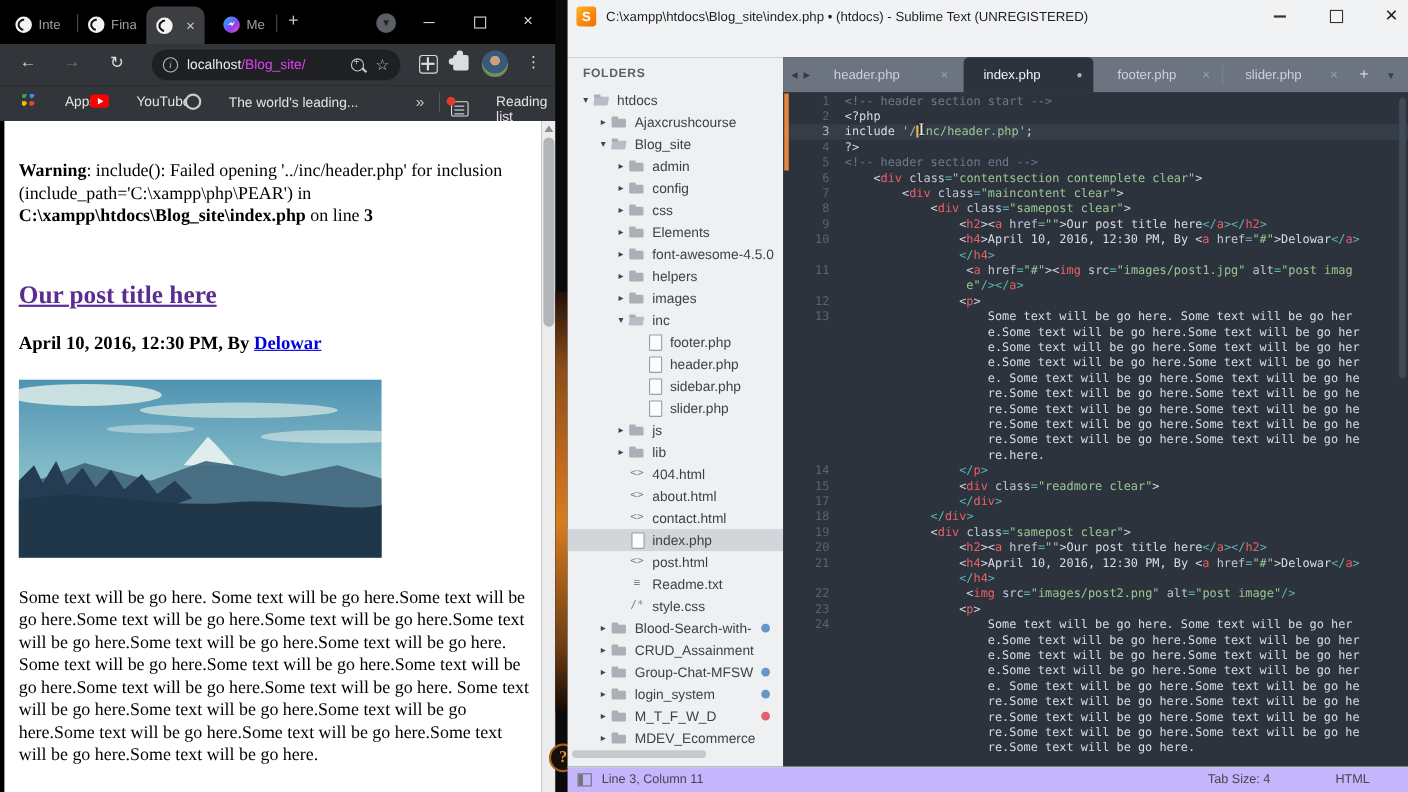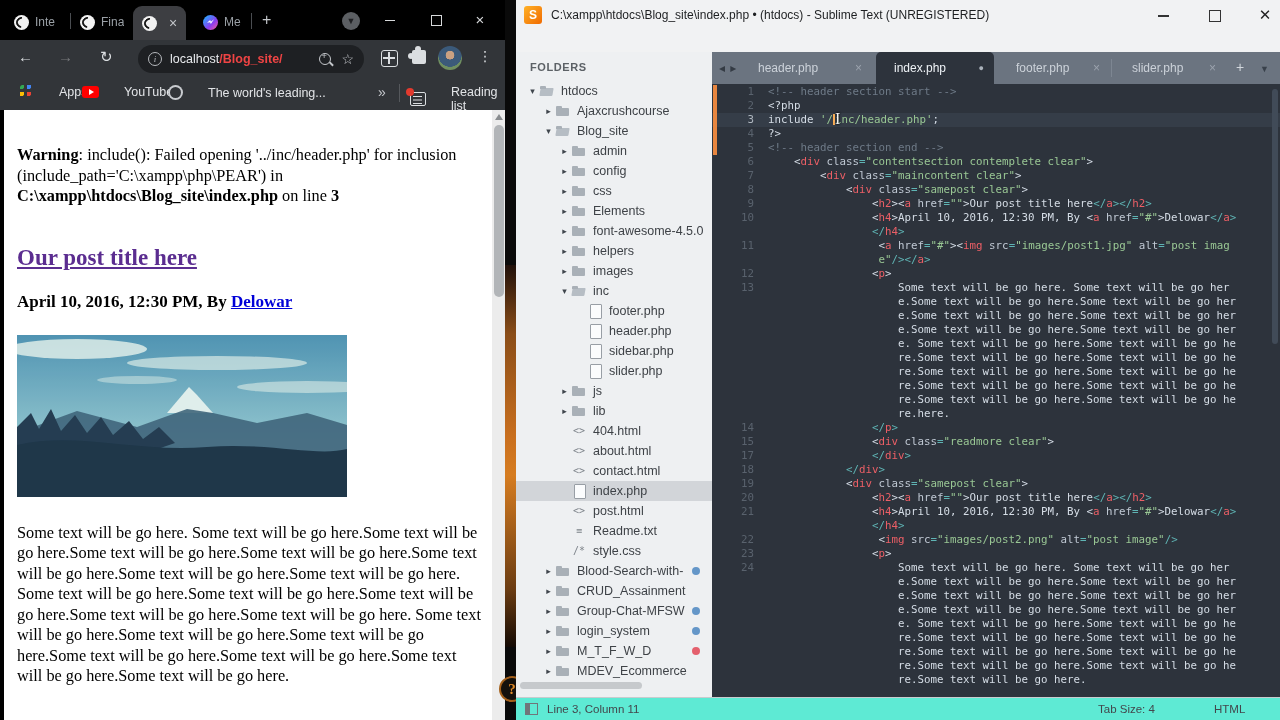--- a/index.html
+++ b/index.html
@@ -34,21 +34,21 @@
   #bw-max { left:424px; } #bw-max::after { content:""; display:inline-block; width:9px; height:9px; border:1.5px solid #d6d8da; vertical-align:middle; }
   #bw-close { left:468px; font-size:15px; }
 
   #btoolbar { left:0; top:40px; width:505px; height:38px; background:#323539; }
   .navic { position:absolute; top:8px; font-size:15px; color:#dbdee1; }
   .omnibox { position:absolute; left:138px; top:5px; width:226px; height:28px; border-radius:14px;
           background:#1e2023; display:flex; align-items:center; padding:0 10px; }
   .ic-info { width:14px; height:14px; border-radius:50%; border:1.2px solid #b6b9bd; color:#b6b9bd;
           font-size:9px; font-style:italic; text-align:center; line-height:12px; flex:none; font-family:"Liberation Serif",serif; }
   .urltext { margin-left:8px; font-size:12.5px; color:#e8eaed; white-space:nowrap; }
-  .urltext .path { color:#ef4444;font-weight:bold; }
+  .urltext .path { color:#d946ef; }
   .ic-zoomplus { margin-left:auto; width:12px; height:12px; border:1.5px solid #c4c7cb; border-radius:50%; position:relative; flex:none;}
   .ic-zoomplus::before { content:"+"; position:absolute; left:1px; top:-3px; color:#c4c7cb; font-size:9px; }
   .ic-zoomplus::after { content:""; position:absolute; left:9px; top:9px; width:5px; height:1.5px; background:#c4c7cb; transform:rotate(45deg); }
   .ic-star { margin-left:10px; color:#c4c7cb; font-size:14px; flex:none; }
   .ic-moveext { position:absolute; left:381px; top:10px; width:17px; height:17px; border:1.5px solid #dbdee1; border-radius:3px; }
   .ic-moveext::before { content:""; position:absolute; left:6px; top:1px; width:2px; height:12px; background:#dbdee1; }
   .ic-moveext::after { content:""; position:absolute; left:1px; top:6px; width:12px; height:2px; background:#dbdee1; }
   .ic-puzzle { position:absolute; left:412px; top:10px; width:14px; height:14px; background:#dbdee1; border-radius:2px; }
   .ic-puzzle::before { content:""; position:absolute; left:3px; top:-4px; width:6px; height:6px; background:#dbdee1; border-radius:50%; }
   .ic-puzzle::after { content:""; position:absolute; left:-4px; top:3px; width:6px; height:6px; background:#dbdee1; border-radius:50%; }
@@ -71,21 +71,21 @@
   .ic-readlist { width:16px; height:14px; border:1.5px solid #dbdee1; border-radius:2px; position:relative; flex:none; }
   .ic-readlist::before { content:""; position:absolute; left:2px; top:2.5px; width:9px; height:1.5px; background:#dbdee1;
       box-shadow:0 3.5px 0 #dbdee1, 0 7px 0 #dbdee1; }
   .ic-readlist::after { content:""; position:absolute; left:-5px; top:-5px; width:8px; height:8px; border-radius:50%; background:#e33a2e; }
 
   #pagearea { left:4px; top:110px; width:488px; height:610px; background:#fff; overflow:hidden;
       padding:35px 8px 0 13px; font-family:"Liberation Serif", serif; font-size:16.3px; line-height:20.5px; color:#000; }
   .warn { margin-bottom:27px; }
   .warn b { font-weight:bold; }
   #posttitle { display:inline-block; font-size:23px; font-weight:bold; color:#5b2d90; text-decoration:underline;
-      margin:14px 0 24px; }
+      margin:24px 0 24px; }
   #dateline { font-weight:bold; font-size:17px; margin-bottom:22px; }
   #authorlink { color:#0000d8; text-decoration:underline; }
   #postimage { display:block; margin:10px 0 26px; }
   #bodytext { width:467px; }
   #pagescroll { left:492px; top:110px; width:13px; height:610px; background:#ececec; }
   #pagescroll .up { position:absolute; left:3px; top:4px; width:0; height:0;
       border-left:4px solid transparent; border-right:4px solid transparent; border-bottom:6px solid #8a8d90; }
   #pagescroll .thumb { position:absolute; left:1.5px; top:15px; width:10px; height:172px; background:#b2b5b8; border-radius:5px; }
 
   
@@ -142,21 +142,21 @@
   .crow { display:flex; width:528px; }
   .crow.cur { background:#353d48; width:568px; }
   .gut { flex:none; width:56px; text-align:right; padding-right:14px; color:#59626d; }
   .crow.cur .gut { color:#aeb6bf; }
   .ctext { flex:none; width:472px; white-space:pre-wrap; word-break:break-all; color:#d5dde6; }
   .tk-c { color:#6e7a87; } .tk-w { color:#d5dde6; } .tk-t { color:#ec5f66; }
   .tk-a { color:#c0c9d4; } .tk-s { color:#99c794; } .tk-o { color:#5fb4b4; }
   .caret { display:inline-block; width:2px; height:11px; background:#f9ae58; vertical-align:-2px; }
   #escroll { position:absolute; right:2px; top:5px; width:6px; height:255px; background:#414b58; border-radius:3px; }
 
-  #sstatusbar { left:0; top:697px; width:764px; height:23px; background:#5eead4; border-top:1px solid #c8cbce;
+  #sstatusbar { left:0; top:697px; width:764px; height:23px; background:#c4b5fd; border-top:1px solid #c8cbce;
       display:flex; align-items:center; font-size:11.5px; color:#43474c; }
   .ic-statussq { margin-left:9px; width:13px; height:12px; border:1.3px solid #70757a; position:relative; flex:none;}
   .ic-statussq::before { content:""; position:absolute; left:0; top:0; width:4px; height:9.5px; background:#70757a; }
   #status-left { margin-left:9px; }
   #status-tabsize { position:absolute; left:582px; }
   #status-syntax { position:absolute; left:698px; }
 
   
   #ibeam { left:835px; top:110px; width:12px; height:18px; color:#f2f2f2; font-family:"Liberation Serif",serif;
       font-size:16px; text-shadow:0 0 2px #000, 0 0 2px #000; z-index:50; }

